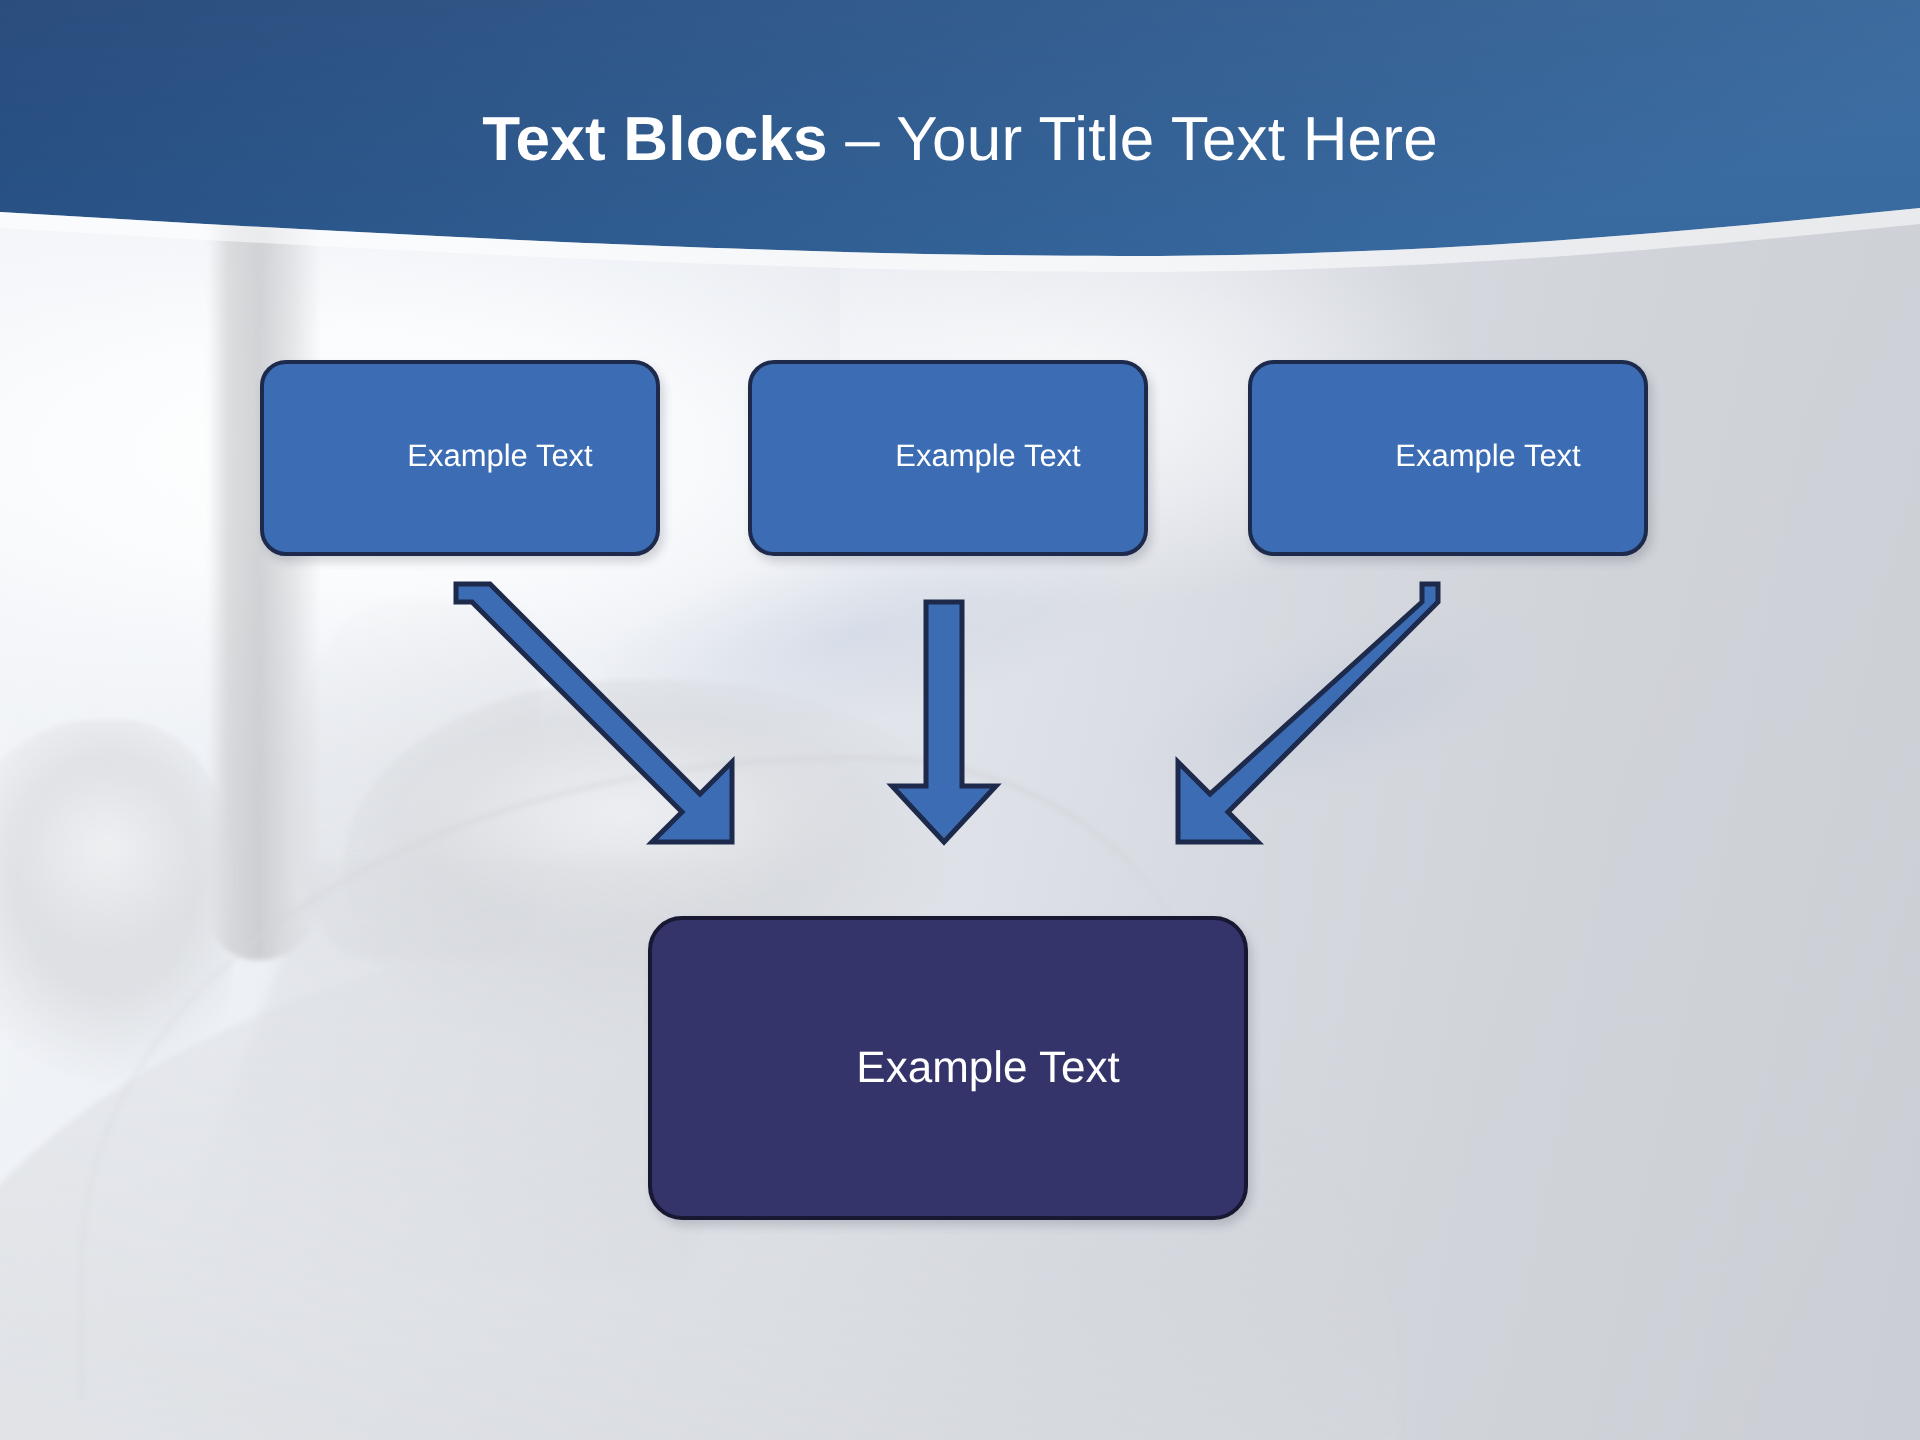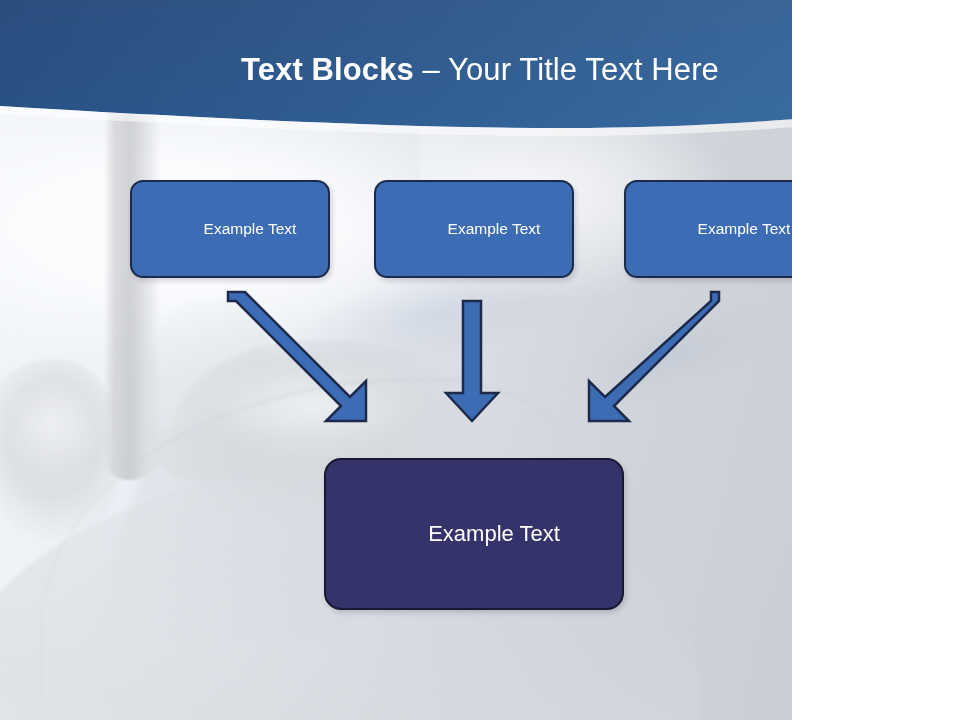--- a/index.html
+++ b/index.html
@@ -7,21 +7,21 @@
     margin: 0;
     padding: 0;
     background: #ffffff;
   }
   body {
     font-family: "Liberation Sans", sans-serif;
   }
 
   #slide {
     position: relative;
-    width: 792px;
+    width: 960px;
     height: 720px;
     overflow: hidden;
     background: #d946ef;
   }
 
   
   .bg-base {
     position: absolute;
     inset: 0;
     background:

